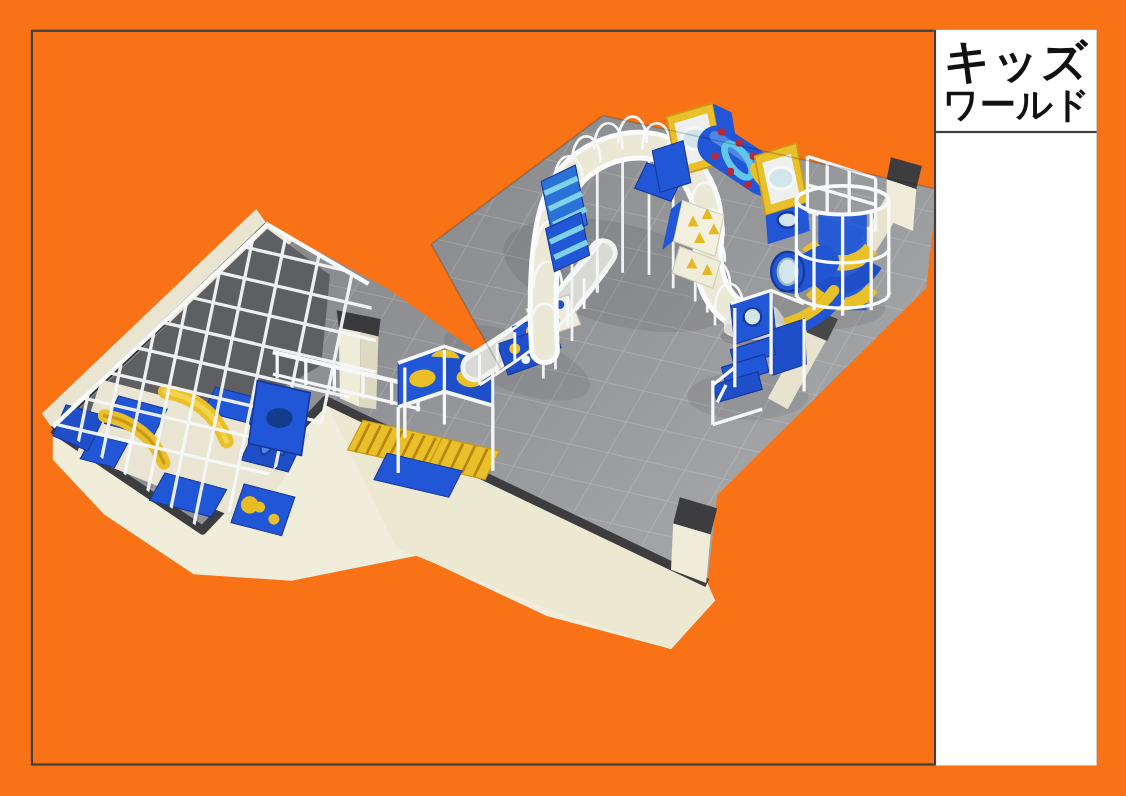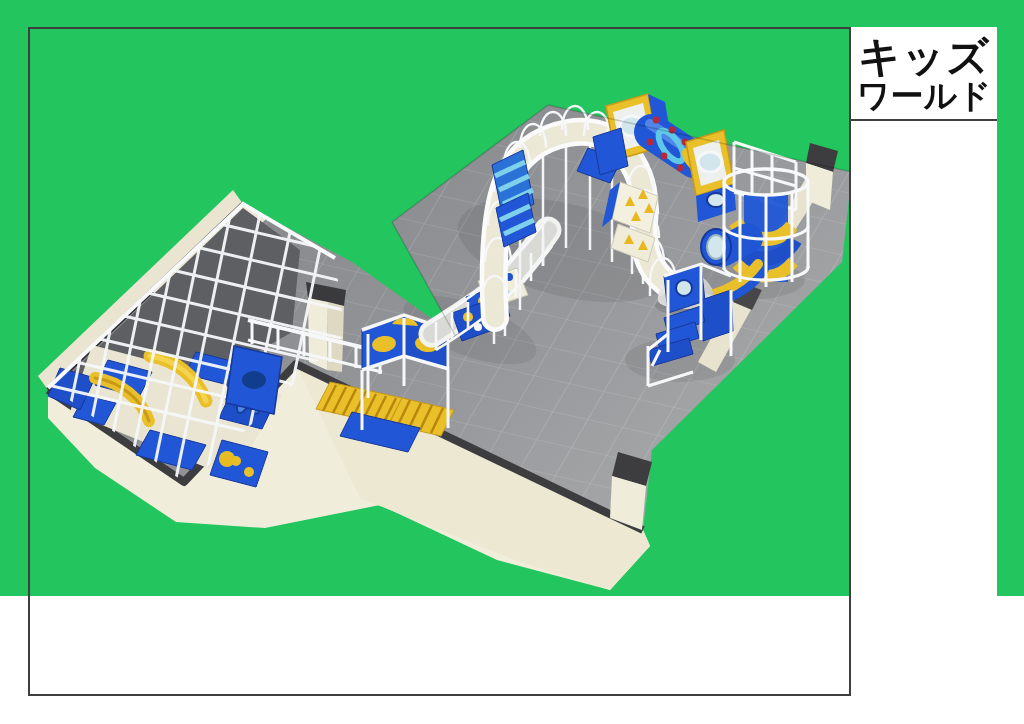--- a/index.html
+++ b/index.html
@@ -1,16 +1,16 @@
 <!DOCTYPE html>
 <html><head>
 <meta charset="utf-8">
 <style>
   html,body{margin:0;padding:0;background:#ffffff;width:1024px;height:724px;overflow:hidden;}
-  .sheet{position:absolute;left:0;top:0;width:1024px;height:596px;background:#22c55e;font-family:"Liberation Serif","DejaVu Serif",serif;}
+  .sheet{position:absolute;left:0;top:0;width:1024px;height:724px;background:#f97316;font-family:"Liberation Serif","DejaVu Serif",serif;}
   .sheet-border{position:absolute;left:28px;top:27px;width:969px;height:669px;border:2px solid #3f3f41;box-sizing:border-box;pointer-events:none;}
   .title-block{position:absolute;left:849px;top:27px;width:148px;height:669px;border-left:2px solid #3f3f41;box-sizing:border-box;background:#ffffff;}
   .title-head{height:94px;border-bottom:2px solid #3f3f41;box-sizing:border-box;display:flex;flex-direction:column;align-items:center;justify-content:center;padding-top:2px;}
   .title-line1{font-size:42px;font-weight:700;color:#111;line-height:1.05;letter-spacing:1px;}
   .title-line2{font-size:33px;font-weight:700;color:#111;line-height:1.05;letter-spacing:0px;}
   .scene{position:absolute;left:0;top:0;}
 </style>
 </head>
 <body>
 

